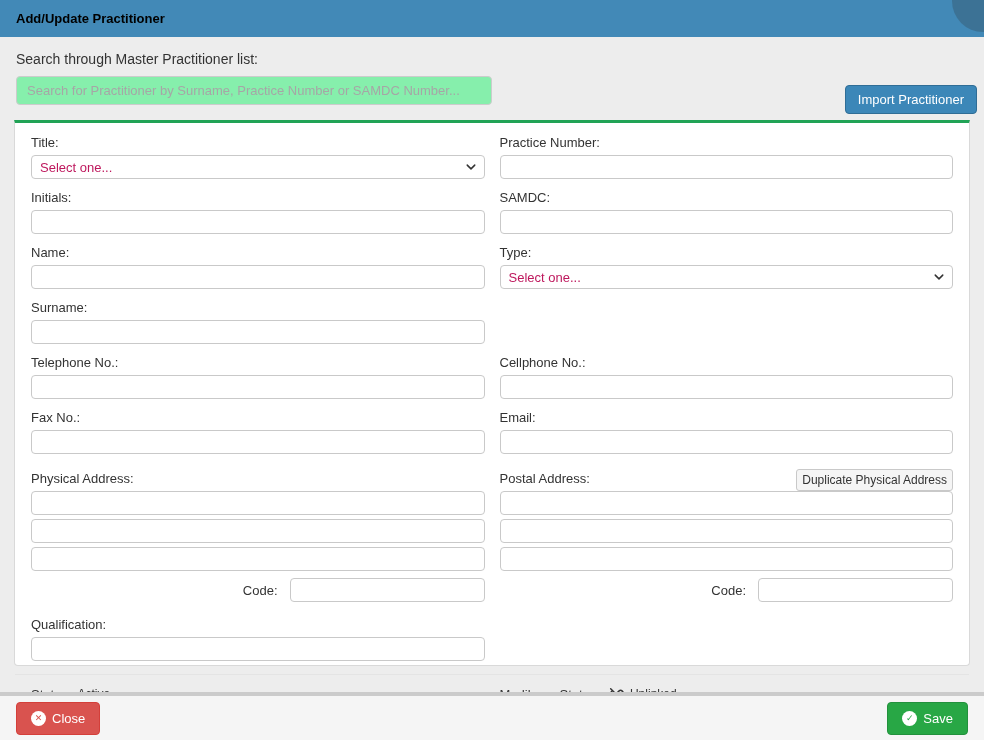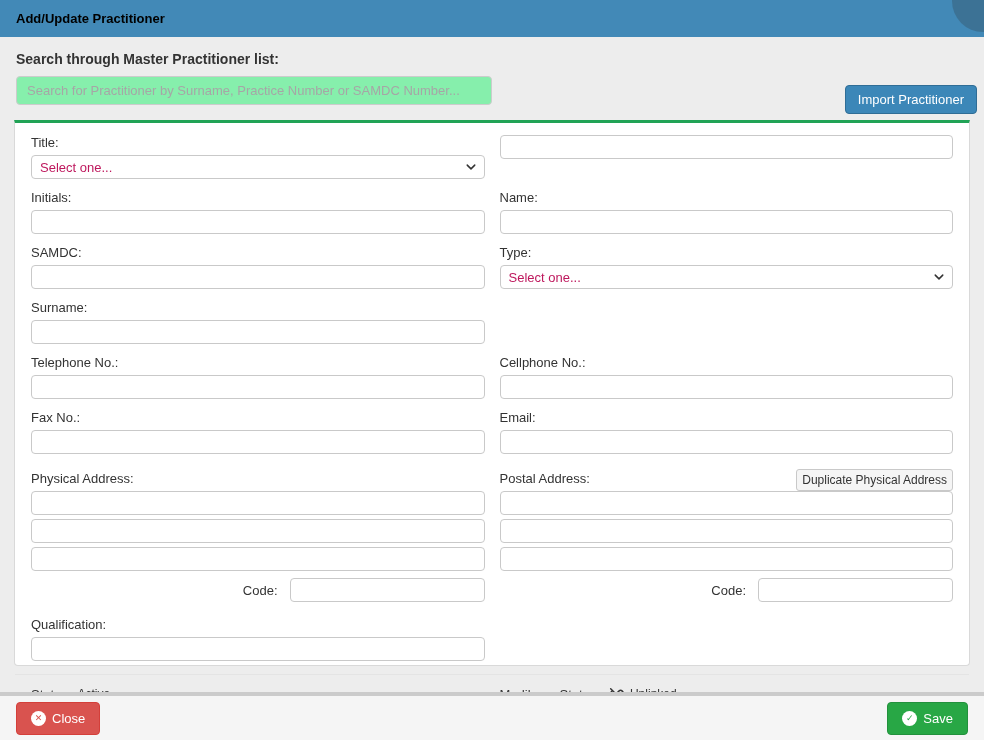--- a/index.html
+++ b/index.html
@@ -39,21 +39,21 @@
 
   
   .search-section {
     padding: 14px 16px 0 16px;
     position: relative;
     height: 83px;
   }
   .search-label {
     display: block;
     font-size: 14px;
-    font-weight: bold;
+    font-weight: normal;
     color: #333;
     margin-bottom: 9px;
   }
   .search-input {
     width: 476px;
     height: 29px;
     border: 1px solid #cccccc;
     border-radius: 4px;
     padding: 0 10px;
     font-size: 13px;
@@ -249,34 +249,35 @@
           <option>Select one...</option>
         </select>
         <span class="chevron">
           <svg width="12" height="12" viewBox="0 0 16 16">
               <polyline points="3,5.5 8,10.5 13,5.5" fill="none" stroke="#333" stroke-width="2" stroke-linecap="round" stroke-linejoin="round"></polyline>
             </svg>
         </span>
       </div>
     </div>
     <div class="field">
+      <label class="field-label">Practice Number:</label>
       <input class="text-input" type="text" style="">
     </div>
 
     <div class="field">
       <label class="field-label">Initials:</label>
       <input class="text-input" type="text" style="">
     </div>
     <div class="field">
+      <label class="field-label">SAMDC:</label>
+      <input class="text-input" type="text" style="">
+    </div>
+
+    <div class="field">
       <label class="field-label">Name:</label>
-      <input class="text-input" type="text" style="">
-    </div>
-
-    <div class="field">
-      <label class="field-label">SAMDC:</label>
       <input class="text-input" type="text" style="">
     </div>
     <div class="field">
       <label class="field-label">Type:</label>
       <div class="select-wrap">
         <select class="sel">
           <option>Select one...</option>
         </select>
         <span class="chevron">
           <svg width="12" height="12" viewBox="0 0 16 16">

